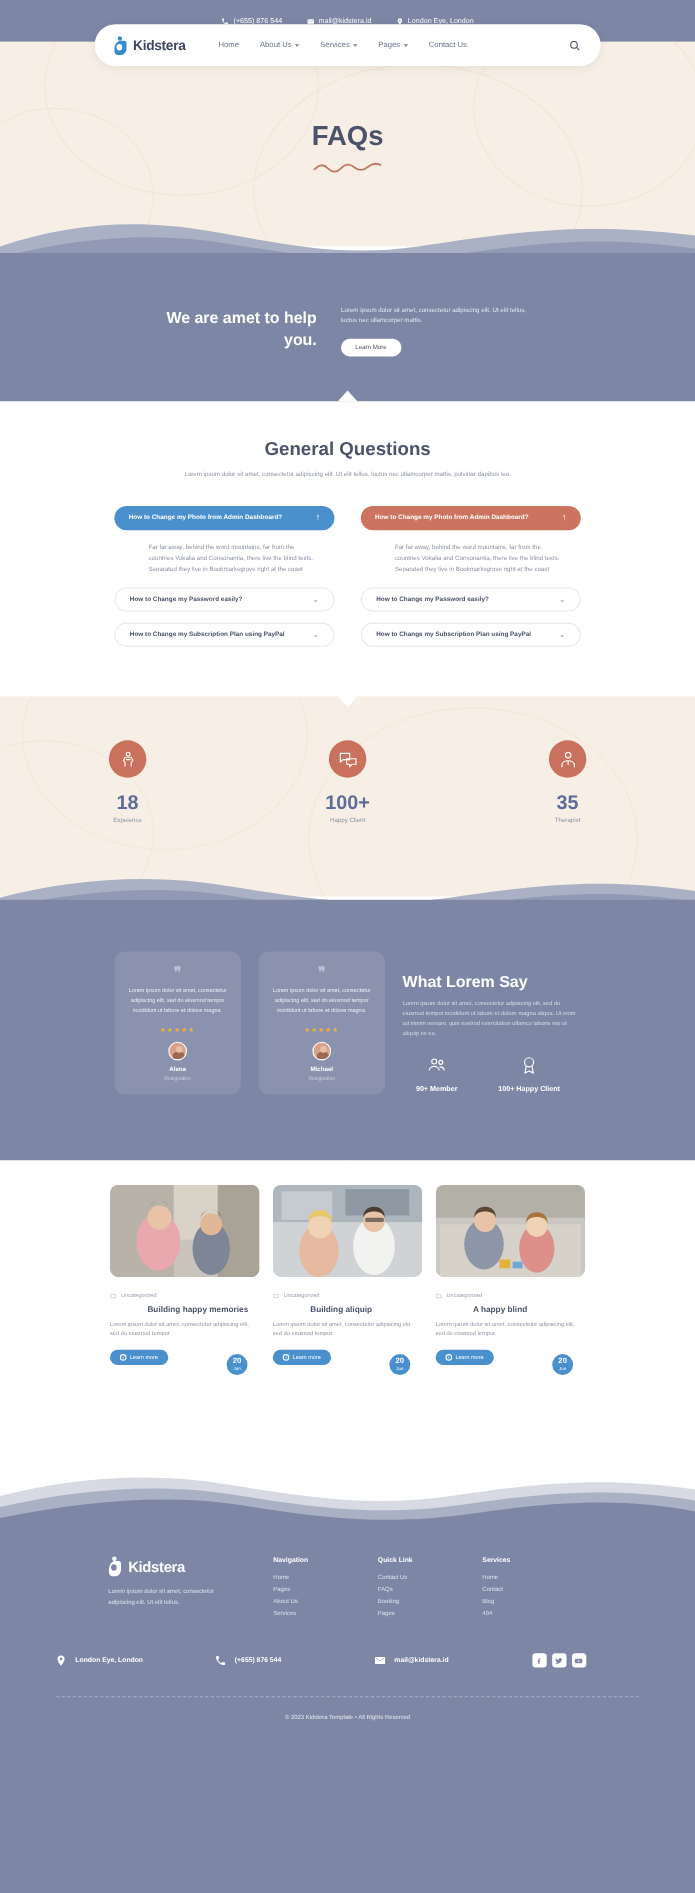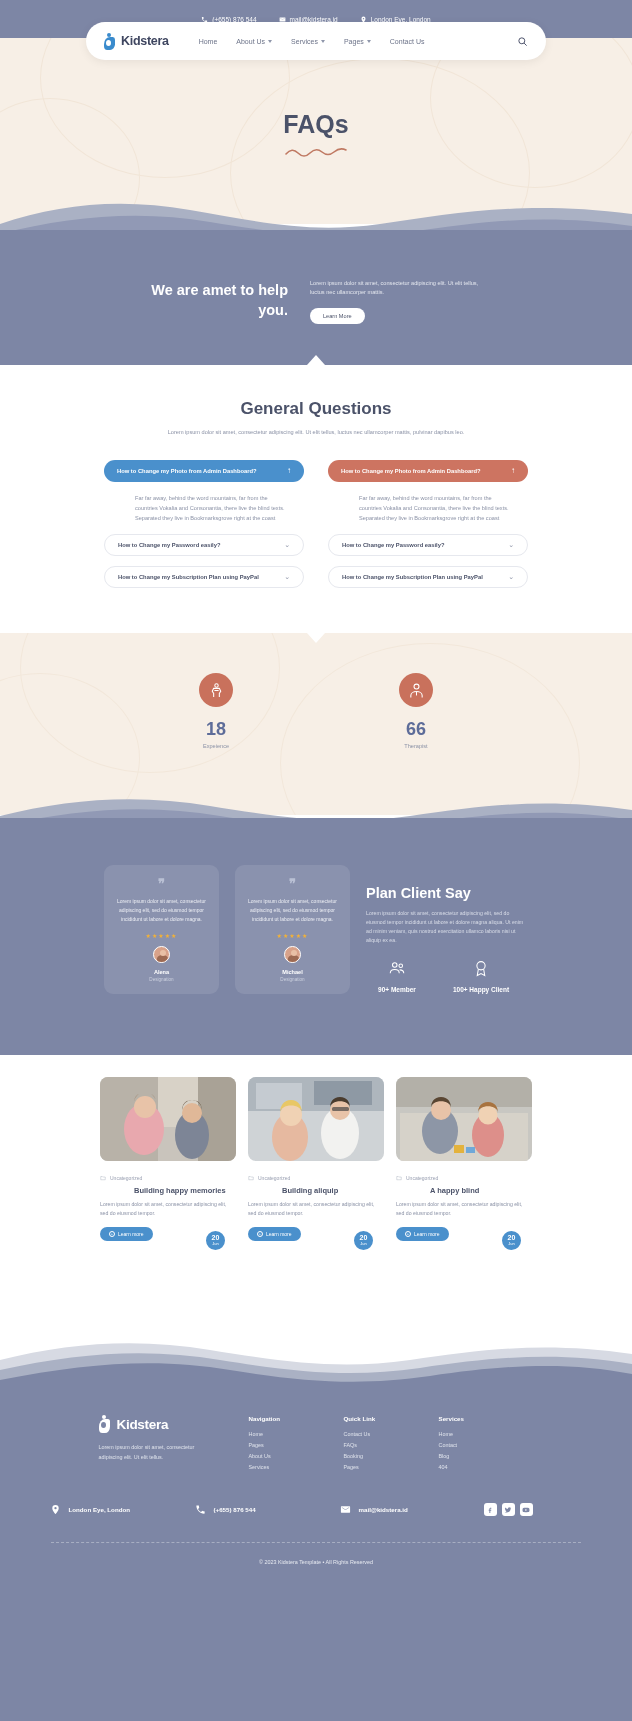--- a/index.html
+++ b/index.html
@@ -306,26 +306,36 @@
               <path d="M8 21v-5l-2-3 2-4h8l2 4-2 3v5"></path>
               <path d="M9 12h6"></path>
             </svg>
         </div>
         <div class="cnum">18</div>
         <div class="clab">Expeience</div>
       </div>
       <div class="citem">
         <div class="cicon">
           <svg viewBox="0 0 24 24">
+              <path d="M2 4h12v8H6l-4 3V4z"></path>
+              <path d="M10 11h12v7h-5l-3 3v-3h-4v-7z"></path>
+            </svg>
+        </div>
+        <div class="cnum">100+</div>
+        <div class="clab">Happy Client</div>
+      </div>
+      <div class="citem">
+        <div class="cicon">
+          <svg viewBox="0 0 24 24">
               <circle cx="12" cy="6.5" r="3.5"></circle>
               <path d="M4 22v-3c0-3.3 3.6-5.5 8-5.5s8 2.2 8 5.5v3"></path>
               <path d="M12 14v5"></path>
             </svg>
         </div>
-        <div class="cnum">66</div>
+        <div class="cnum">35</div>
         <div class="clab">Therapist</div>
       </div>
     </div>
   </div>
   <div class="cnotch"></div>
 
   <div class="testi">
     <svg class="wave-svg" width="632" height="50" viewBox="0 0 632 50" preserveAspectRatio="none">
       <path d="M0,26 C70,8 140,4 210,16 C285,28 340,36 410,26 C490,14 550,8 632,20 L632,50 L0,50 Z" fill="#aab1c4"></path>
       <path d="M0,36 C80,18 150,14 220,26 C295,38 350,44 420,34 C500,22 560,18 632,30 L632,50 L0,50 Z" fill="#9199b5"></path>
@@ -342,21 +352,21 @@
       </div>
       <div class="tcard">
         <div class="q">❞</div>
         <p>Lorem ipsum dolor sit amet, consectetur adipiscing elit, sed do eiusmod tempor incididunt ut labore et dolore magna.</p>
         <div class="stars">★★★★★</div>
         <div class="av"></div>
         <div class="tname">Michael</div>
         <div class="tdesg">Designation</div>
       </div>
       <div class="tright">
-        <h2>Plan Client Say</h2>
+        <h2>What Lorem Say</h2>
         <p>Lorem ipsum dolor sit amet, consectetur adipiscing elit, sed do eiusmod tempor incididunt ut labore et dolore magna aliqua. Ut enim ad minim veniam, quis nostrud exercitation ullamco laboris nisi ut aliquip ex ea.</p>
         <div class="tstats">
           <div class="tstat">
             <svg viewBox="0 0 24 24">
                 <circle cx="9" cy="8" r="3"></circle>
                 <circle cx="17" cy="9" r="2.4"></circle>
                 <path d="M3 19c0-3 2.7-5 6-5s6 2 6 5"></path>
                 <path d="M15.5 14.5c2.8 0 5.5 1.6 5.5 4.5"></path>
               </svg>
             <div class="v">90+ Member</div>

